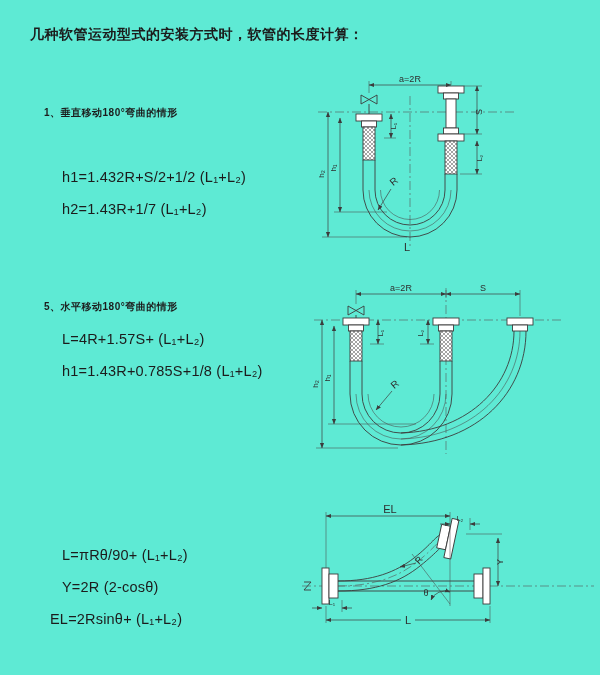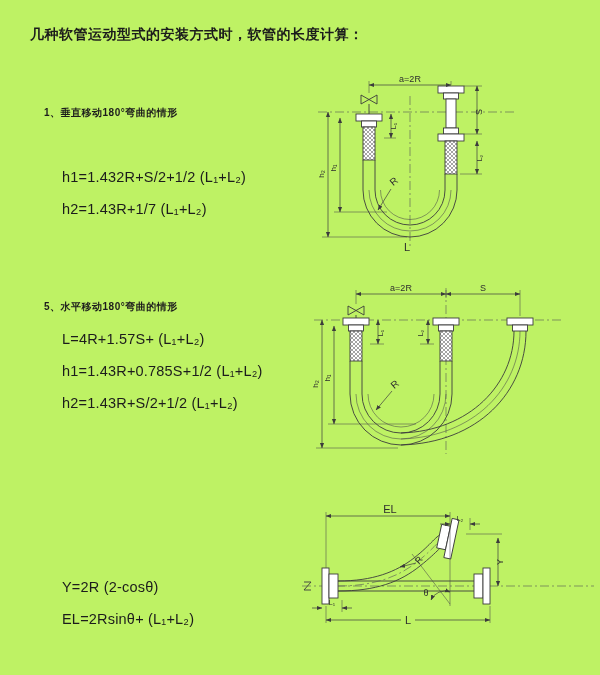--- a/index.html
+++ b/index.html
@@ -4,37 +4,37 @@
 <style>
   html,body{margin:0;padding:0;}
   body{
     width:600px;height:675px;
     background:#ffffff;
     font-family:"Liberation Sans","DejaVu Sans",sans-serif;
     color:#1c1c1c;
     position:relative;
     overflow:hidden;
   }
-  .page{position:absolute;inset:0;background:#bef264;}
+  .page{position:absolute;inset:0;background:#5eead4;}
   .title{
     position:absolute;left:30px;top:26px;
     font-size:14px;font-weight:bold;letter-spacing:.5px;
   }
   .heading{
     position:absolute;font-size:10px;font-weight:bold;letter-spacing:.5px;white-space:nowrap;
   }
   .formula{
     position:absolute;font-size:14.5px;font-weight:500;white-space:nowrap;letter-spacing:.2px;
   }
   .h1{left:44px;top:106px}
   .f1a{left:62px;top:137px}.f1b{left:62px;top:169px}.f1c{left:62px;top:201px}
   .h2{left:44px;top:300px}
   .f2a{left:62px;top:331px}.f2b{left:62px;top:363px}.f2c{left:62px;top:395px}
   .h3{left:44px;top:517px}
-  .f3a{left:62px;top:547px}.f3b{left:62px;top:579px}.f3c{left:62px;top:611px}
+  .f3a{left:62px;top:547px}.f3b{left:62px;top:579px}.f3c{left:50px;top:611px}
   .dwg{position:absolute;}
   .d1{left:312px;top:72px}
   .d2{left:308px;top:282px}
   .d3{left:298px;top:502px}
   svg text{
     font-family:"Liberation Sans","DejaVu Sans",sans-serif;
     fill:#2e2e2e;
   }
   svg .geo{stroke:#3c3c3c;stroke-width:.9;fill:none;}
   svg .geothin{stroke:#4a4a4a;stroke-width:.55;fill:none;}
@@ -50,23 +50,23 @@
 <div class="page">
 
   <div class="title">几种软管运动型式的安装方式时，软管的长度计算：</div>
 
   <div class="heading h1">1、垂直移动180°弯曲的情形</div>
   <div class="formula f1b">h1=1.432R+S/2+1/2 (L₁+L₂)</div>
   <div class="formula f1c">h2=1.43R+1/7 (L₁+L₂)</div>
 
   <div class="heading h2">5、水平移动180°弯曲的情形</div>
   <div class="formula f2a">L=4R+1.57S+ (L₁+L₂)</div>
-  <div class="formula f2b">h1=1.43R+0.785S+1/2 (L₁+L₂)</div>
-  <div class="formula f2c">h2=1.43R+S/2+1/2 (L₁+L₂)</div>
-
+  <div class="formula f2b">h1=1.43R+0.785S+1/8 (L₁+L₂)</div>
+
+  <div class="formula f3a">L=πRθ/90+ (L₁+L₂)</div>
   <div class="formula f3b">Y=2R (2-cosθ)</div>
   <div class="formula f3c">EL=2Rsinθ+ (L₁+L₂)</div>
 
   <svg class="dwg d1" width="282" height="182" viewBox="0 0 282 182">
     <defs>
       <marker id="ar1" viewBox="0 0 8 8" refX="7.2" refY="4" markerWidth="8" markerHeight="8" orient="auto-start-reverse">
         <path d="M0,1 L7.5,4 L0,7 z" fill="#3c3c3c"></path>
       </marker>
       <pattern id="hz1" width="4" height="4" patternUnits="userSpaceOnUse">
         <rect width="4" height="4" fill="#ffffff"></rect>

